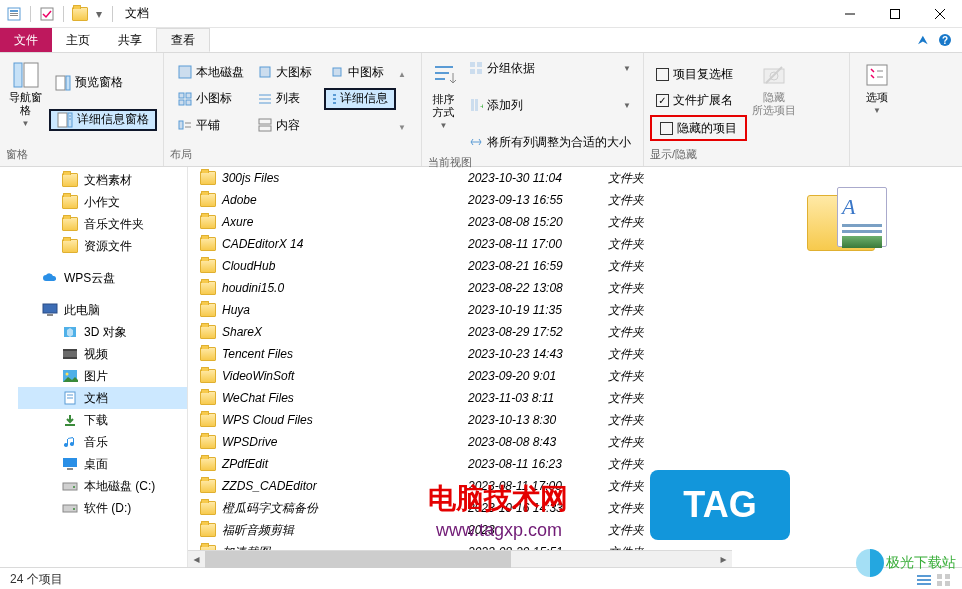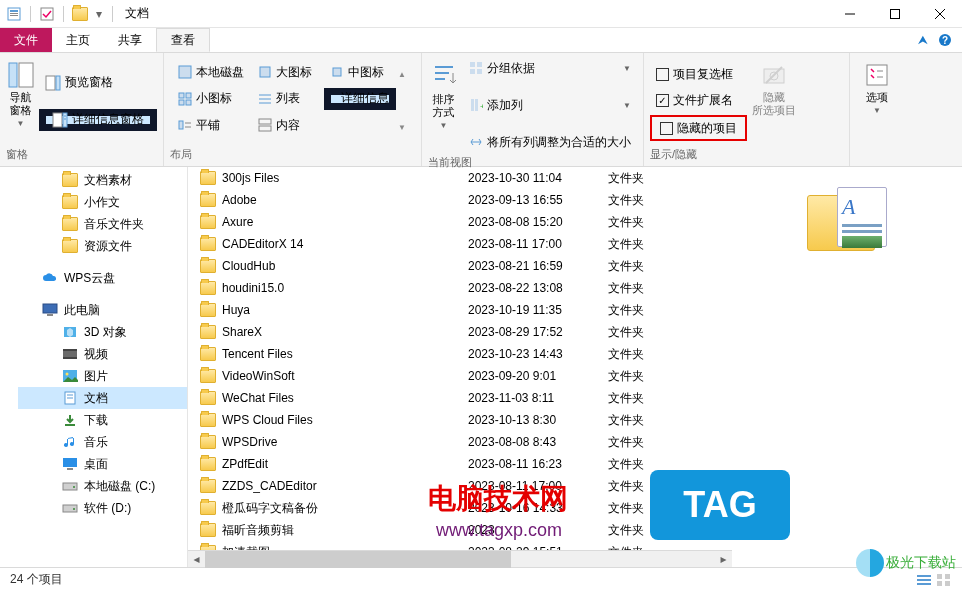--- a/index.html
+++ b/index.html
@@ -23,36 +23,36 @@
 
 
 .ribbon { height: 114px; background: #f5f5f5; border-bottom: 1px solid #dadada; display: flex; }
 .ribbon-group { border-right: 1px solid #e0e0e0; display: flex; flex-direction: column; padding: 4px 6px 0 6px; }
 .ribbon-body { flex: 1; display: flex; gap: 4px; }
 .ribbon-label { font-size: 11px; color: #666; padding: 2px 0 4px 0; }
 .big-btn { width: 46px; display: flex; flex-direction: column; align-items: center; justify-content: flex-start; padding-top: 4px; gap: 2px; cursor: pointer; }
 .big-btn-label { font-size: 11px; text-align: center; line-height: 1.2; }
 .col-btns { display: flex; flex-direction: column; gap: 15px; justify-content: center; }
 .row-btn { height: 22px; display: flex; align-items: center; gap: 4px; padding: 0 6px; cursor: pointer; font-size: 12px; white-space: nowrap; }
-.row-btn.sel { background: #cce8ff; border: 7px solid #0f172a; }
+.row-btn.sel { background: #cce8ff; border: 2px solid #0f172a; }
 .chk { width: 13px; height: 13px; border: 1px solid #333; display: inline-flex; align-items: center; justify-content: center; font-size: 10px; }
 .chk.on::after { content: "✓"; color: #000; }
 .redbox { border: 2px solid #e60000; padding: 0 2px; }
 
 
 .content { display: flex; height: 400px; padding-left: 18px; }
 .sidebar { width: 170px; border-right: 1px solid #e5e5e5; overflow-y: auto; padding-top: 2px; }
 .tree-item { height: 22px; display: flex; align-items: center; padding-left: 24px; gap: 6px; cursor: pointer; font-size: 12px; }
 .tree-item.lvl2 { padding-left: 44px; }
 .tree-item.sel { background: #cce8ff; }
 .fi { width: 16px; height: 16px; display: inline-flex; align-items: center; justify-content: center; }
 
 .file-area { flex: 1; display: flex; flex-direction: column; position: relative; }
 .file-list { flex: 1; overflow: hidden; }
-.file-row { height: 22px; display: flex; align-items: center; padding-left: 12px; cursor: pointer; font-size: 12px; }
+.file-row { height: 22px; display: flex; align-items: center; padding-left: 12px; cursor: pointer; font-size: 12px; font-style: italic; }
 .fc-name { width: 268px; display: flex; align-items: center; gap: 6px; }
 .fc-date { width: 140px; }
 .fc-type { width: 80px; }
 .folder-ico { width: 16px; height: 14px; background: linear-gradient(#ffe9a6, #f7ca4d); border: 1px solid #e0b030; border-radius: 1px; position: relative; }
 .folder-ico::before { content: ""; position: absolute; top: -3px; left: 0; width: 6px; height: 3px; background: #f7ca4d; border: 1px solid #e0b030; border-bottom: none; border-radius: 1px 1px 0 0; }
 
 .scrollbar-h { height: 17px; background: #f0f0f0; border-top: 1px solid #dadada; display: flex; align-items: center; }
 .sb-btn { width: 17px; height: 17px; display: flex; align-items: center; justify-content: center; color: #666; cursor: pointer; }
 .sb-track { flex: 1; height: 17px; position: relative; }
 .sb-thumb { position: absolute; left: 0; width: 60%; height: 100%; background: #cdcdcd; }

